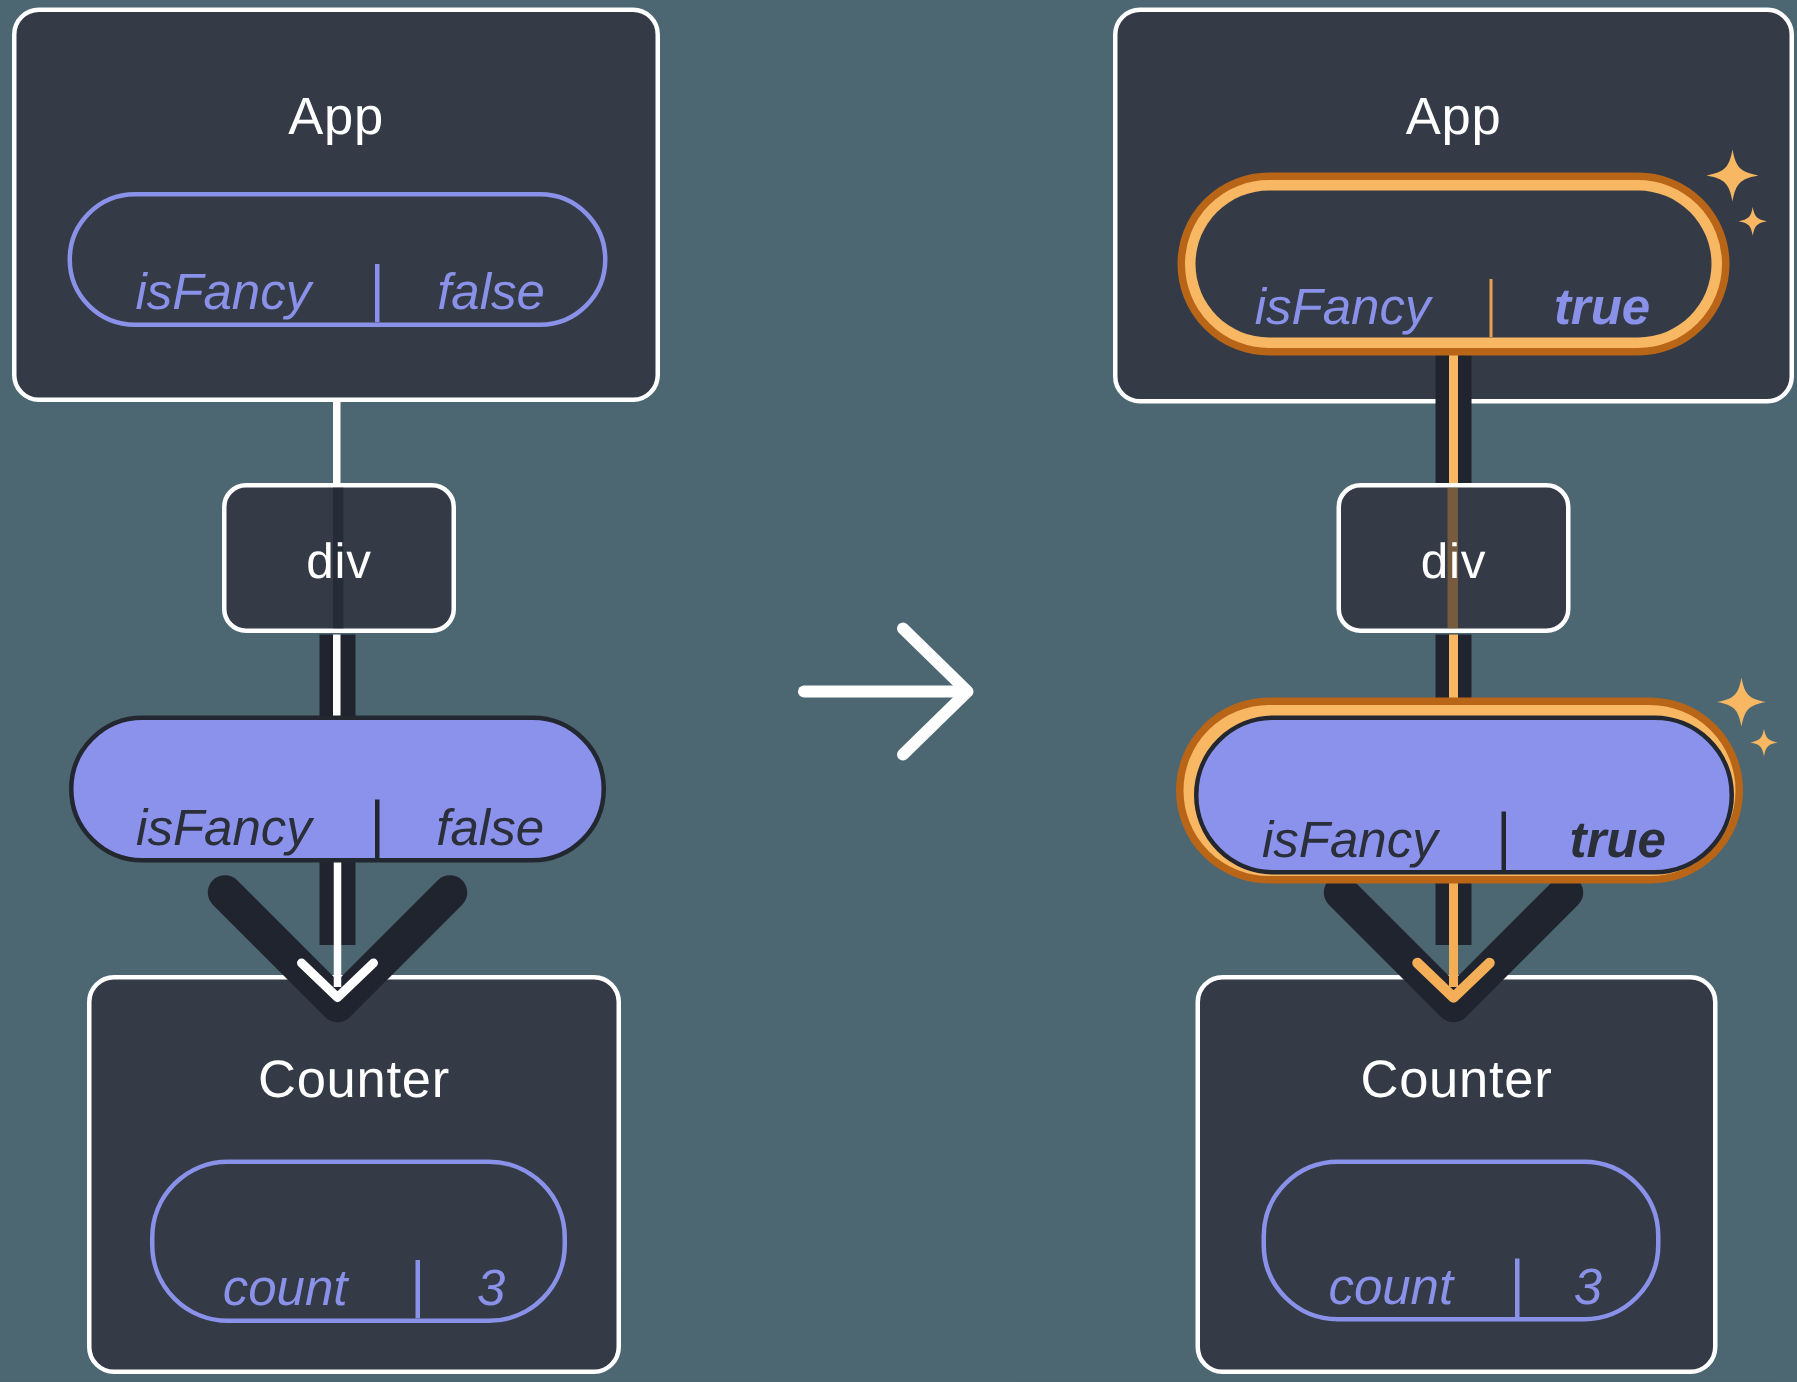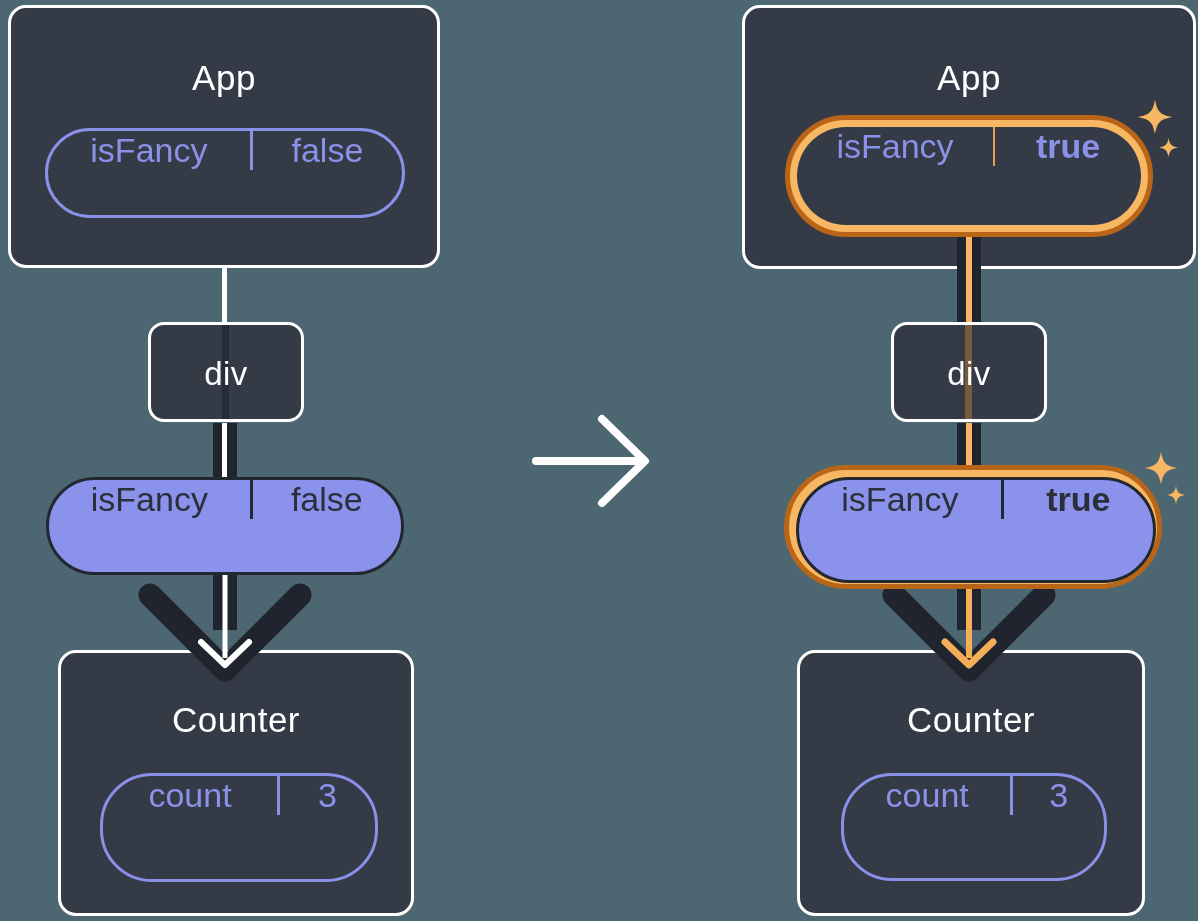--- a/index.html
+++ b/index.html
@@ -18,23 +18,24 @@
     border-radius:18px;
   }
   .box-title{
     position:absolute;left:0;right:0;
     text-align:center;
     color:#FFFFFF;
     font-size:35px;
     letter-spacing:0.5px;
   }
   .pill{
-    display:flex;align-items:flex-start;
+    display:flex;align-items:flex-end;
     border-radius:999px;
     overflow:hidden;
+    font-style:italic;
   }
   .pill .cell{
     display:flex;align-items:center;justify-content:center;
     font-size:34px;
   }
   .pill-outline{border:3px solid #8A91E8;background:transparent;}
   .pill-outline .cell{color:#8A91E8;}
   .pill-outline .cell.name{border-right:3px solid #8A91E8;}
   .pill-filled{border:3px solid #23272F;background:#8B92EC;}
   .pill-filled .cell{color:#2A2F3A;}

